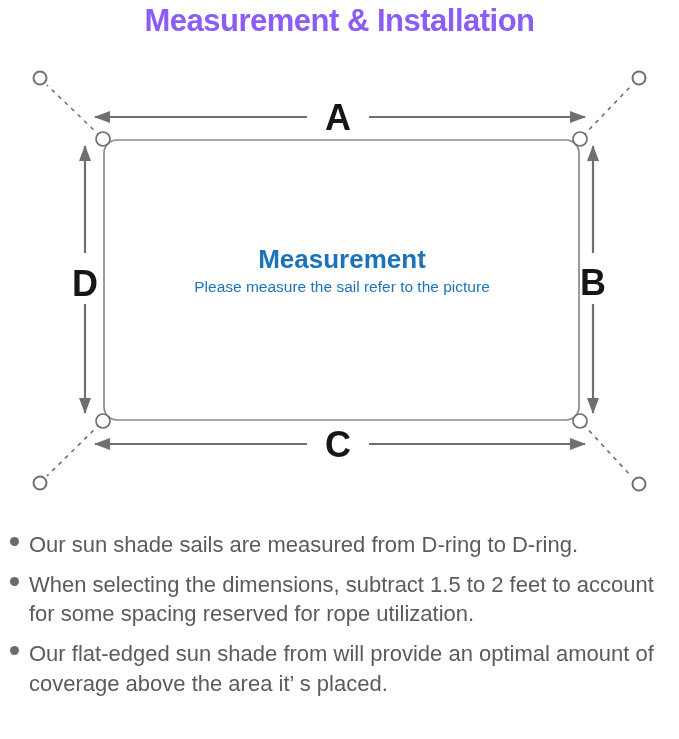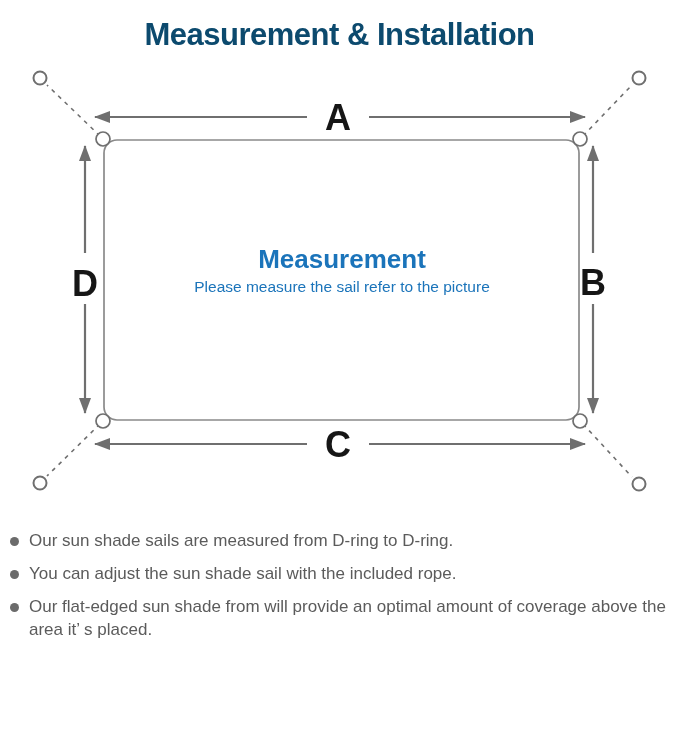--- a/index.html
+++ b/index.html
@@ -14,47 +14,47 @@
     height: 739px;
     background: #ffffff;
     overflow: hidden;
   }
   .page-title {
     position: absolute;
     top: 0;
     left: 0;
     width: 100%;
     margin: 0;
-    padding-top: 17px;
+    padding-top: 3px;
     text-align: center;
     font-size: 31px;
     font-weight: bold;
     letter-spacing: -0.5px;
-    color: #0c4a6e;
+    color: #8b5cf6;
   }
   .diagram-svg {
     position: absolute;
     top: 0;
     left: 0;
   }
   .notes {
     position: absolute;
     top: 524px;
     left: 0;
     right: 0;
     margin: 0;
     padding: 6px 6px 0 10px;
     list-style: none;
   }
   .note-item {
     display: flex;
     align-items: flex-start;
     gap: 10px;
     margin-bottom: 10px;
-    font-size: 17px;
+    font-size: 22px;
     line-height: 1.35;
     color: #5B5B5B;
   }
   .bullet-dot {
     flex: 0 0 auto;
     width: 9px;
     height: 9px;
     margin-top: 7px;
     border-radius: 50%;
     background: #6B6B6B;
@@ -119,21 +119,21 @@
     <text x="342" y="292" text-anchor="middle" font-family="Liberation Sans, sans-serif" font-size="15.5" fill="#1B74BA">Please measure the sail refer to the picture</text>
   </svg>
 
   <ul class="notes">
     <li class="note-item">
       <span class="bullet-dot"></span>
       <span>Our sun shade sails are measured from D-ring to D-ring.</span>
     </li>
     <li class="note-item">
       <span class="bullet-dot"></span>
-      <span>You can adjust the sun shade sail with the included rope.</span>
+      <span>When selecting the dimensions, subtract 1.5 to 2 feet to account for some spacing reserved for rope utilization.</span>
     </li>
     <li class="note-item">
       <span class="bullet-dot"></span>
       <span>Our flat-edged sun shade from will provide an optimal amount of coverage above the area it’ s placed.</span>
     </li>
   </ul>
 
 </div>
 
 </body></html>

